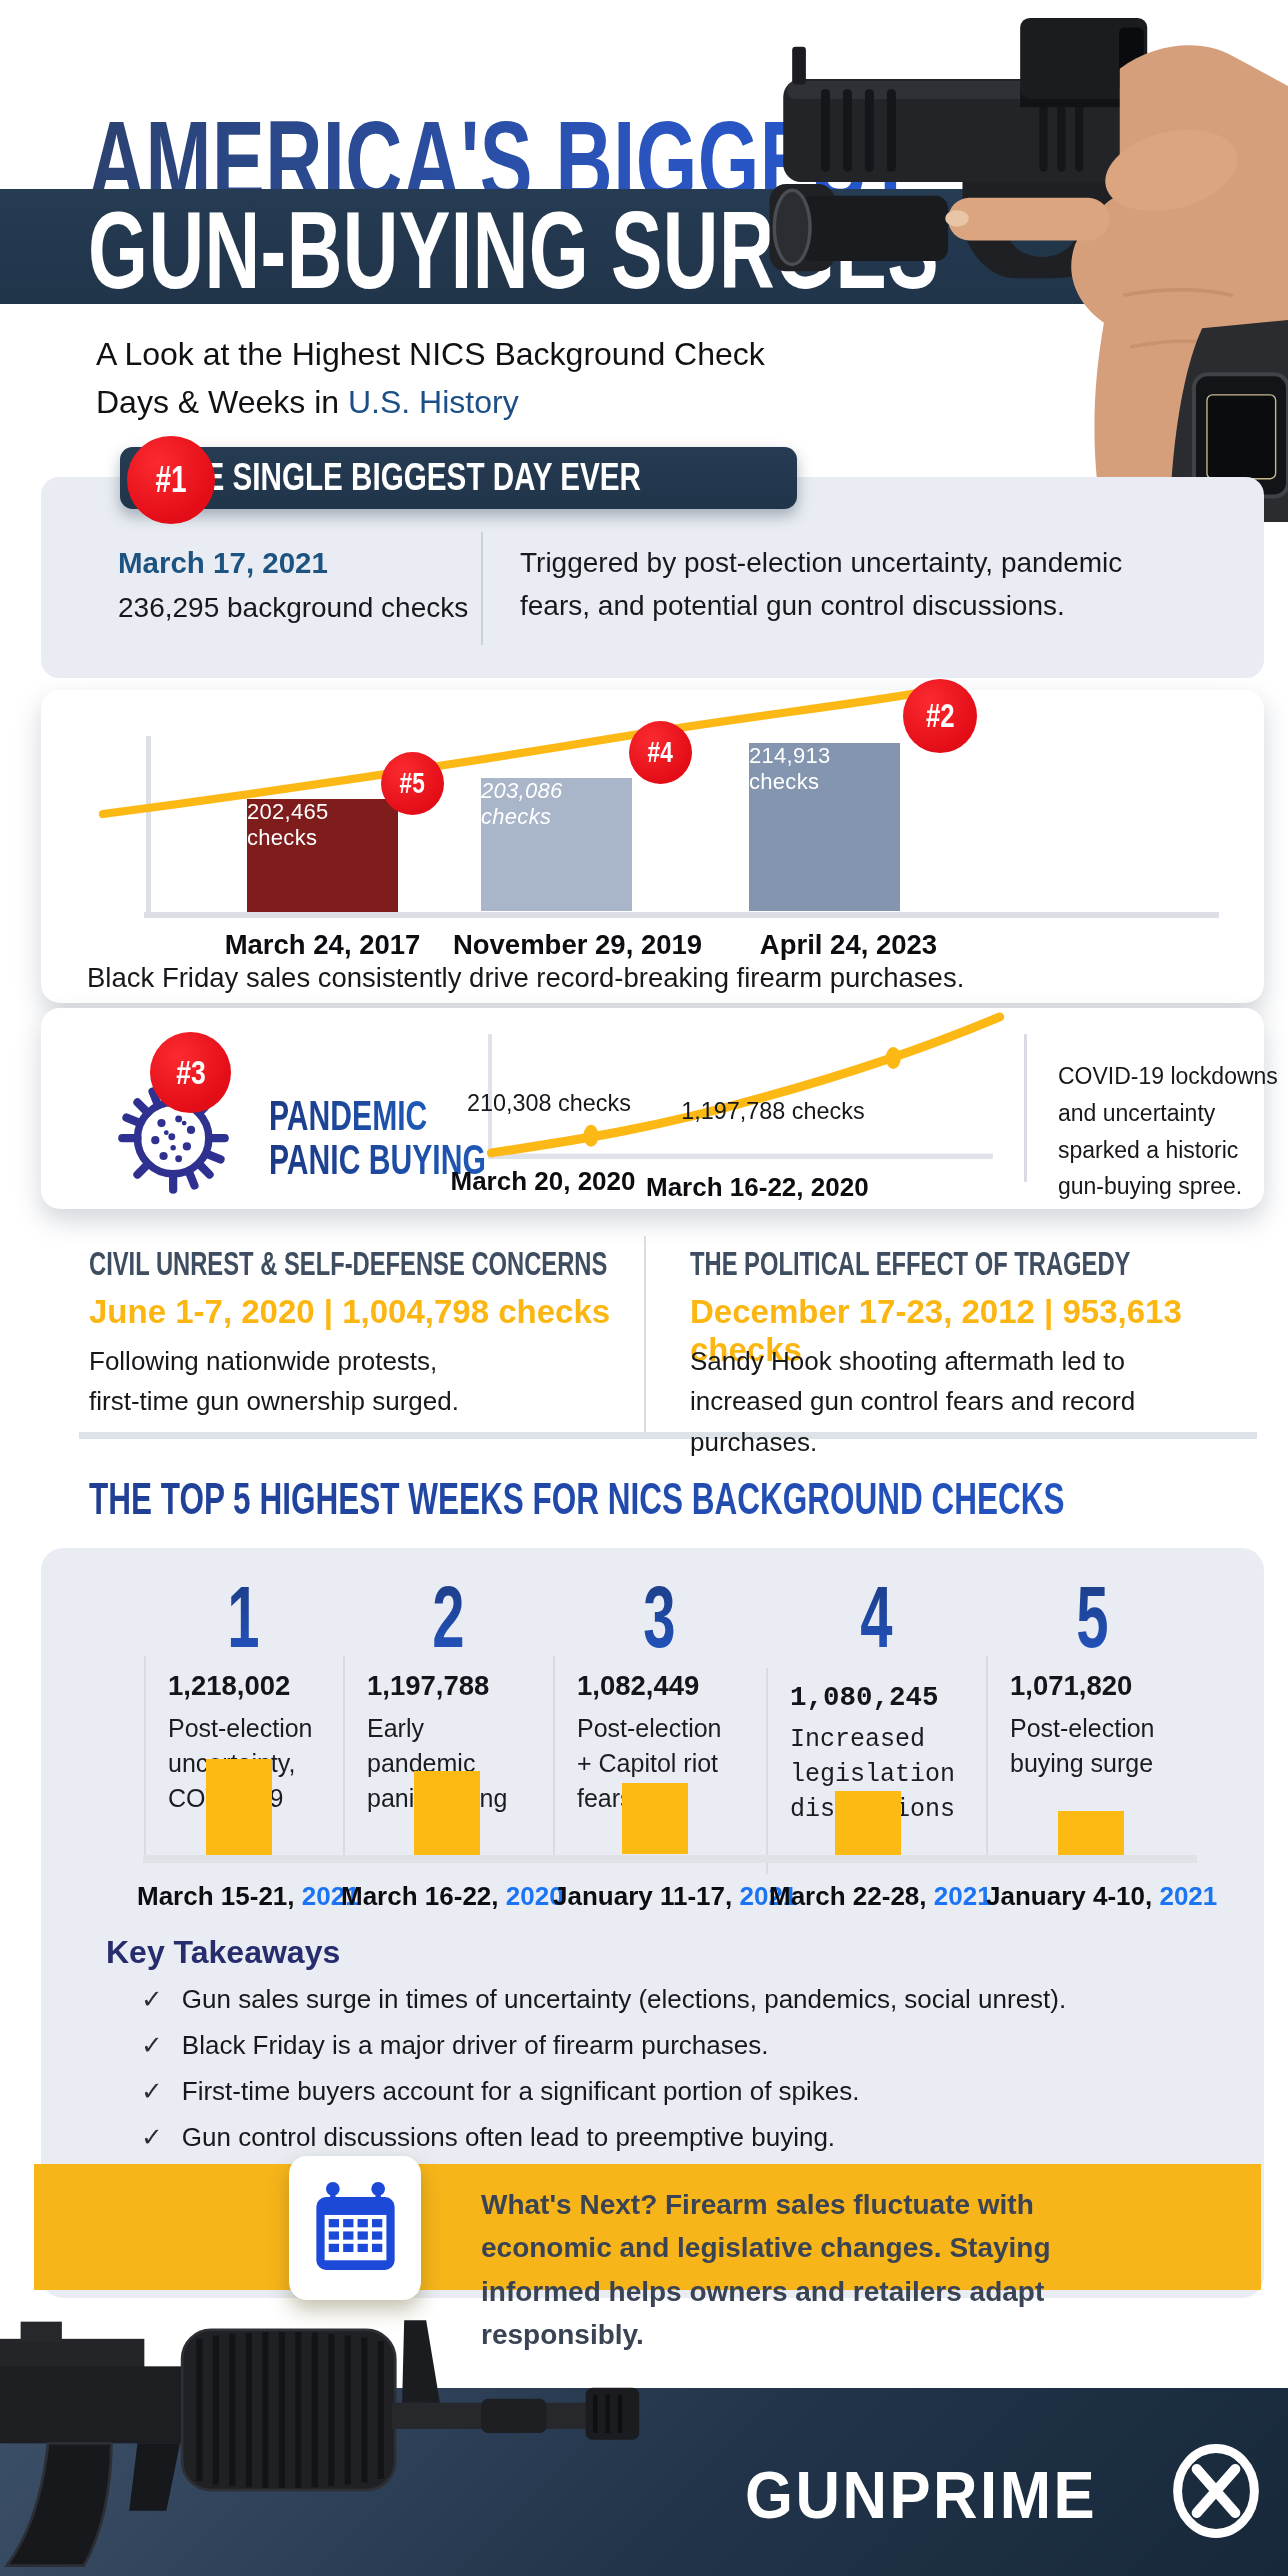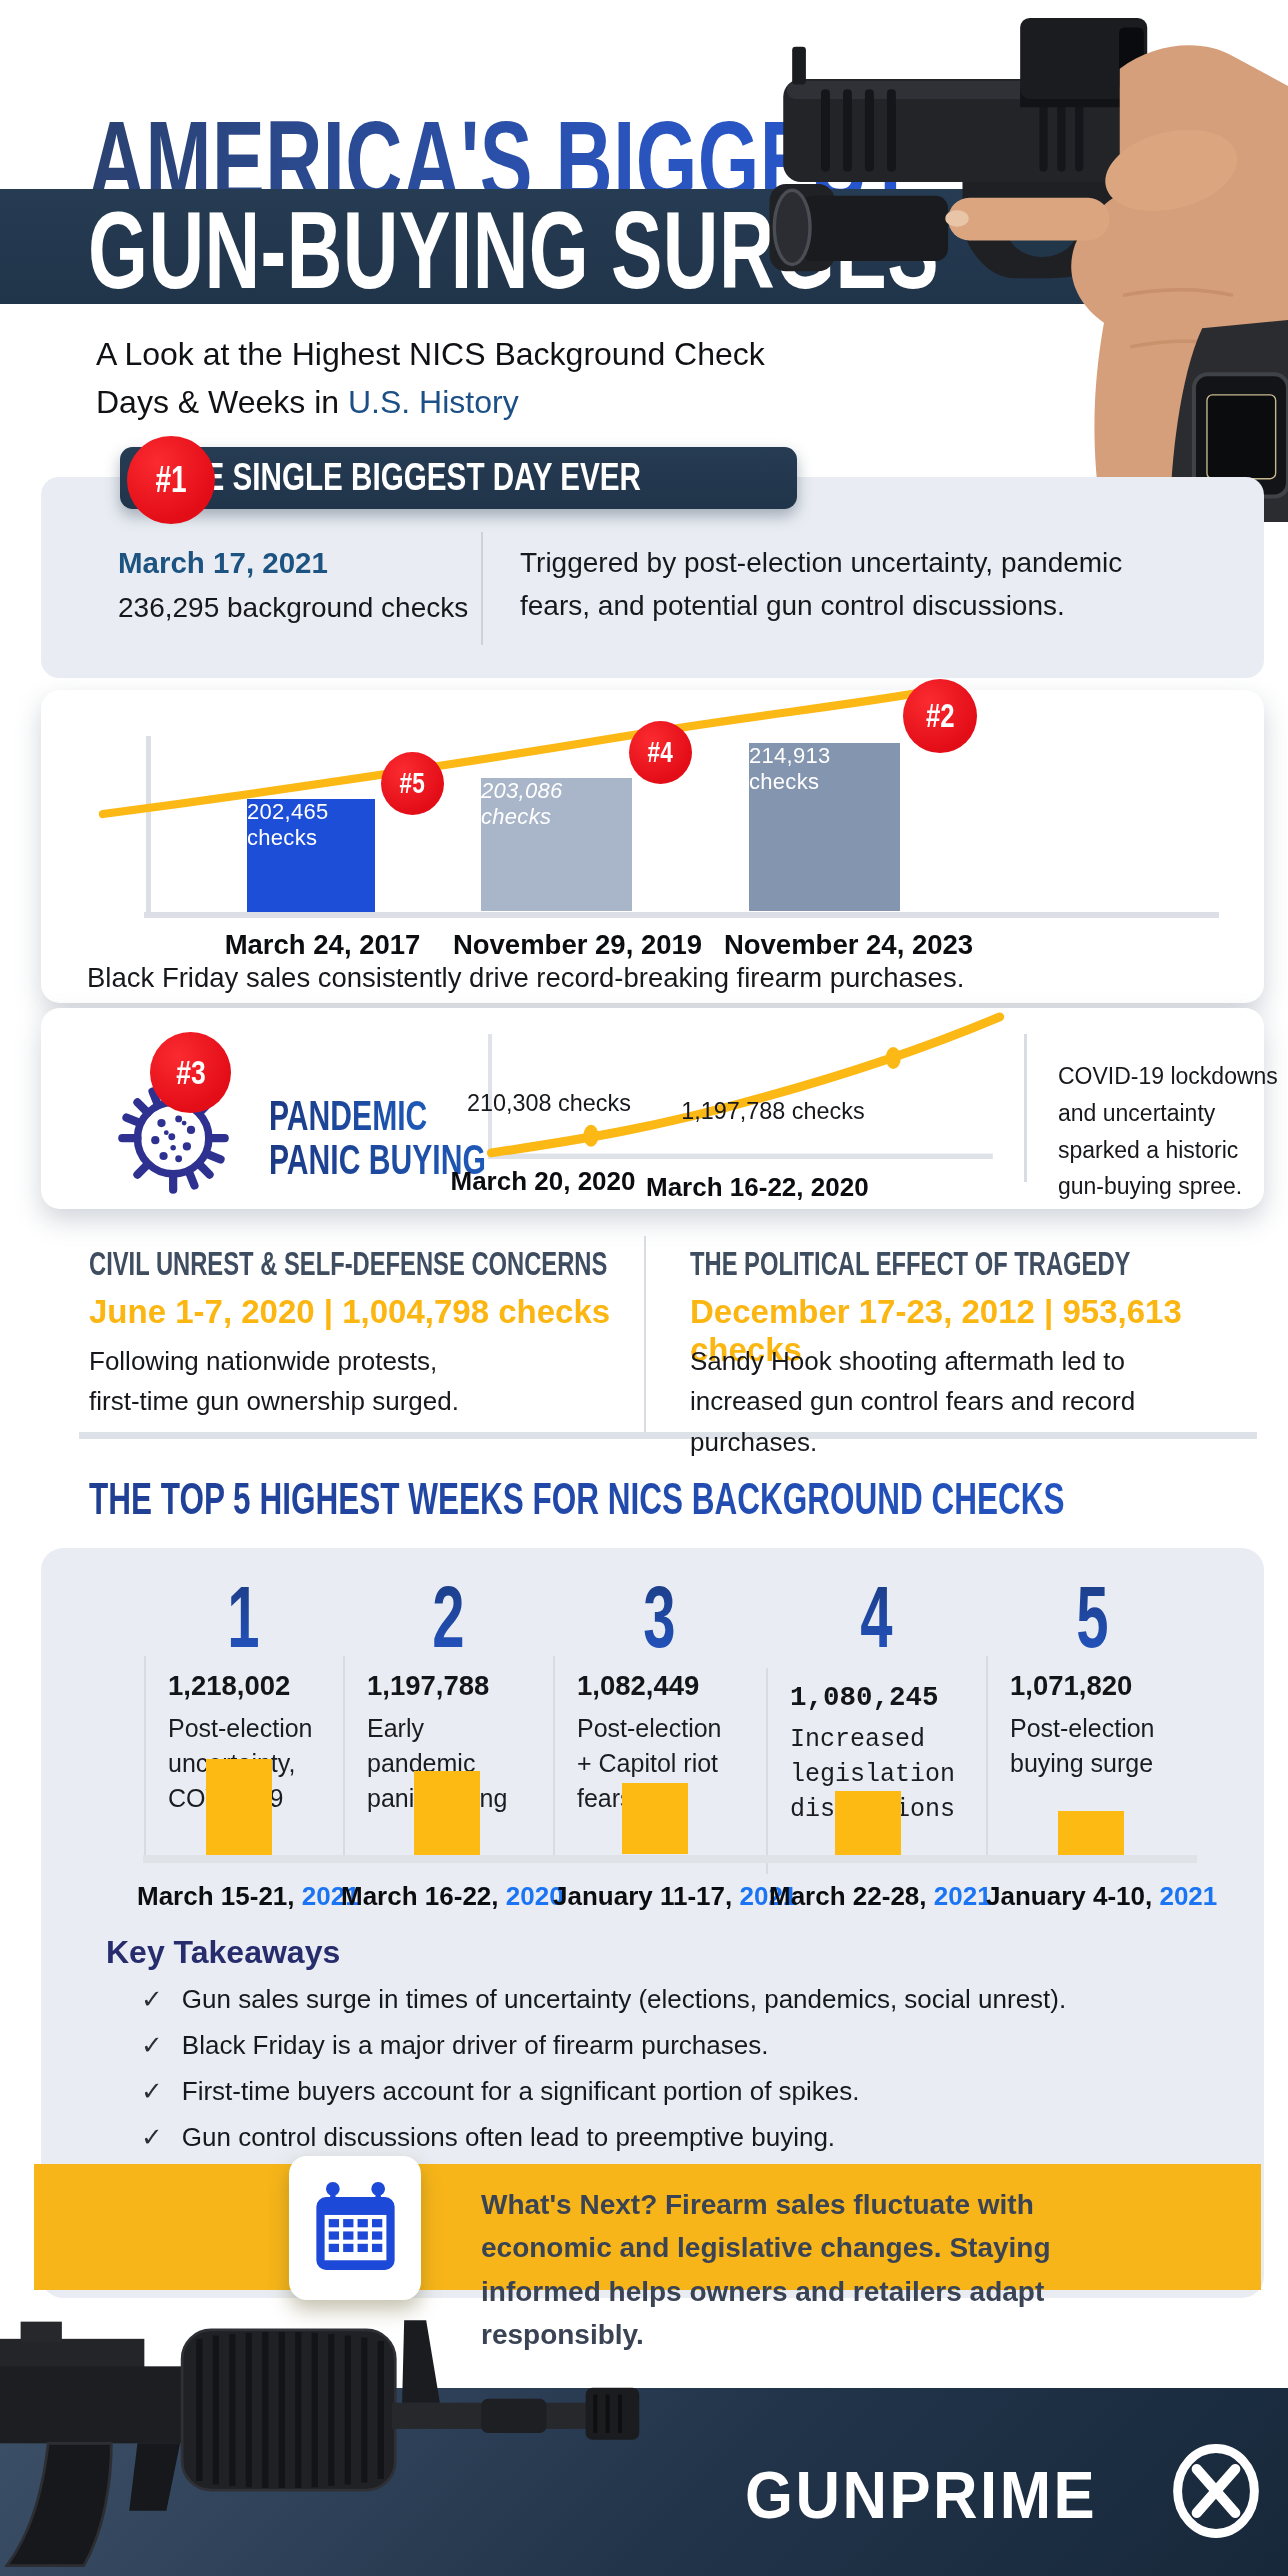--- a/index.html
+++ b/index.html
@@ -89,21 +89,21 @@
   <div class="abs" style="left:118px;top:546px;font-size:29.5px;font-weight:700;color:#1d5381;">March 17, 2021</div>
   <div class="abs" style="left:118px;top:592px;font-size:28px;color:#17181c;">236,295 background checks</div>
   <div class="abs vline" style="left:481px;top:532px;height:113px;"></div>
   <div class="abs body-text" style="left:520px;top:541px;width:646px;font-size:28px;">Triggered by post-election uncertainty, pandemic fears, and potential gun control discussions.</div>
 
   <div class="abs card" style="left:41px;top:690px;width:1223px;height:313px;"></div>
 
   <div class="abs" style="left:146px;top:736px;width:4.8px;height:180px;background:#dcdfe5;"></div>
   <div class="abs" style="left:144px;top:912px;width:1075px;height:6.2px;background:#dcdfe5;"></div>
 
-  <div class="bfbar" style="left:247px;top:799px;width:128px;height:113px;background:#1d4ed8;">
+  <div class="bfbar" style="left:247px;top:799px;width:151px;height:113px;background:#7f1d1d;">
     <span class="bflabel" style="margin-bottom:40px;">202,465  checks</span>
   </div>
   <div class="bfbar" style="left:481px;top:778px;width:151px;height:133px;background:#a9b5c8;">
     <span class="bflabel" style="margin-bottom:48px;font-style:italic;">203,086 checks</span>
   </div>
   <div class="bfbar" style="left:749px;top:743px;width:151px;height:168px;background:#8495af;">
     <span class="bflabel" style="margin-bottom:103px;">214,913 checks</span>
   </div>
 
   <svg class="abs" style="left:48px;top:680px;" width="1195" height="323" viewBox="0 0 1740 470" aria-hidden="true">
@@ -115,21 +115,21 @@
   </div>
   <div class="abs badge" style="left:629px;top:721px;width:63px;height:63px;">
     <span class="condc" style="font-size:29px;transform:scaleX(.78);">#4</span>
   </div>
   <div class="abs badge" style="left:903px;top:679px;width:74px;height:74px;">
     <span class="condc" style="font-size:33px;transform:scaleX(.78);">#2</span>
   </div>
 
   <div class="abs xlabel" style="left:185px;top:929px;width:275px;">March 24, 2017</div>
   <div class="abs xlabel" style="left:440px;top:929px;width:275px;">November 29, 2019</div>
-  <div class="abs xlabel" style="left:711px;top:929px;width:275px;">November 24, 2023</div>
+  <div class="abs xlabel" style="left:711px;top:929px;width:275px;">April 24, 2023</div>
   <div class="abs" style="left:87px;top:962px;font-size:27.5px;color:#17181c;">Black Friday sales consistently drive record-breaking firearm purchases.</div>
 
   <div class="abs card" style="left:41px;top:1008px;width:1223px;height:201px;"></div>
 
   <svg class="abs" style="left:110px;top:1075px;" width="127" height="127" viewBox="0 0 185 185" aria-hidden="true">
     <g stroke="#2e3190" stroke-width="12" stroke-linecap="round">
       <line x1="92" y1="18" x2="92" y2="40"></line>
         <line x1="92" y1="145" x2="92" y2="167"></line>
       <line x1="18" y1="92" x2="40" y2="92"></line>
         <line x1="145" y1="92" x2="167" y2="92"></line>

